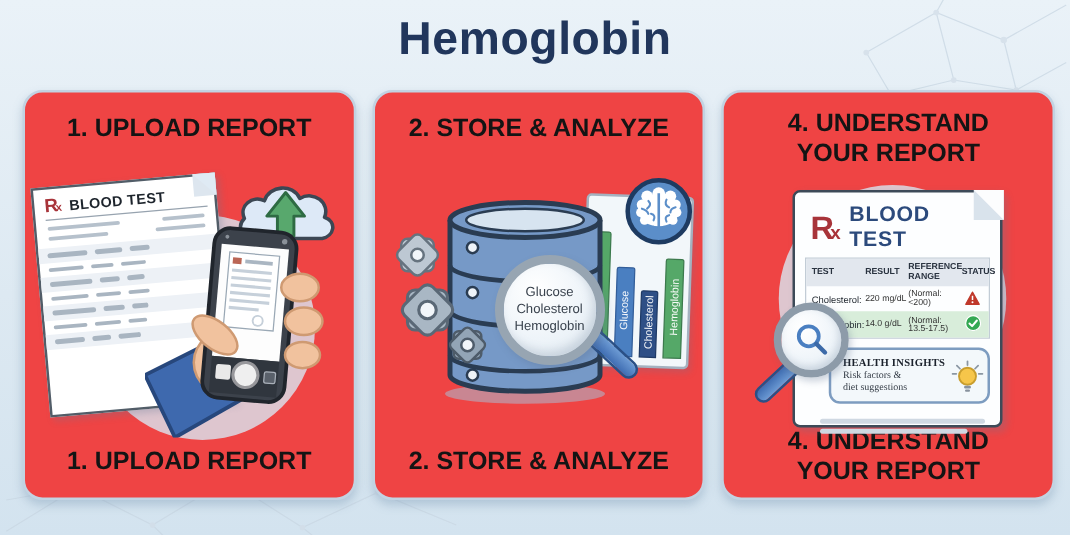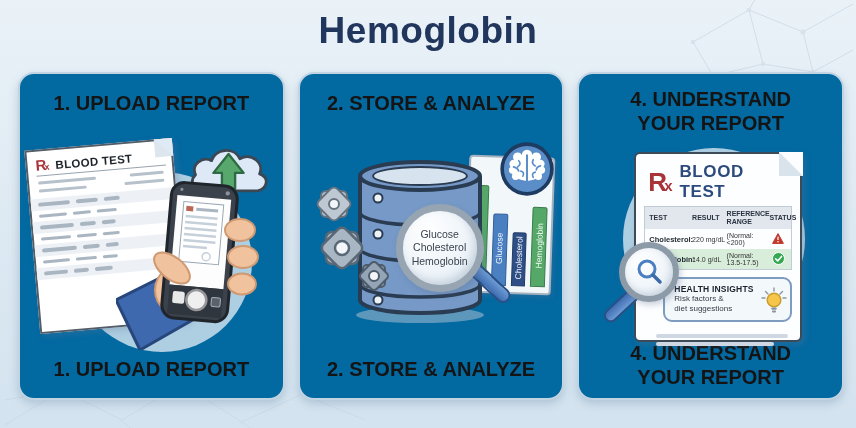--- a/index.html
+++ b/index.html
@@ -15,21 +15,21 @@
 
   .app-title {
     position: absolute; top: 10px; left: 0; width: 100%;
     text-align: center; font-size: 37px; font-weight: bold;
     color: #21365c; letter-spacing: .5px;
   }
 
   .panels { position: absolute; top: 72px; left: 18px; width: 826px; display: flex; gap: 13px; }
   .panel {
     flex: 1; height: 328px; position: relative; overflow: hidden;
-    background: #0369a1; border: 2px solid #c2d3e2; border-radius: 16px;
+    background: #ef4444; border: 2px solid #c2d3e2; border-radius: 16px;
     box-shadow: 0 4px 8px rgba(110,140,170,.35);
   }
   .panel-title-top {
     margin-top: 17px; padding: 0 14px; text-align: center;
     font-size: 20px; font-weight: bold; color: #141414; line-height: 1.2;
   }
   .panel.p3 .panel-title-top { margin-top: 13px; padding: 0 30px; }
   .panel-title-bottom {
     position: absolute; bottom: 17px; left: 0; width: 100%; padding: 0 14px;
     text-align: center; font-size: 20px; font-weight: bold; color: #141414; line-height: 1.2;
@@ -109,26 +109,26 @@
     border-bottom: 24px solid #d9e3ec; border-right: 24px solid #fcfdfe; }
   .doc-head { display: flex; align-items: center; gap: 7px; margin: 8px 10px 2px 12px; }
   .rx-lg { color: #a8343a; font-weight: bold; font-size: 26px; line-height: 1; }
   .rx-lg .rx-x { font-size: 15px; margin-left: -3px; }
   .doc-title { font-size: 17px; font-weight: bold; color: #2c4a7c; letter-spacing: .6px; }
 
   .p3-table { margin: 4px 8px 0 8px; border: 1px solid #c2ccd6; font-size: 7px; color: #333; }
   .p3-tr { display: grid; grid-template-columns: 31% 25% 31% 13%; align-items: center; padding: 3px 4px; }
   .p3-thead { background: #e2e7ee; font-weight: bold; color: #2a3340; font-size: 7px; line-height: 1.15; }
   .p3-row-ok { background: #d8edda; }
-  .p3-test { font-weight: bold; font-size: 7.5px; color: #1e252d; }
+  .p3-test { font-weight: normal; font-size: 7.5px; color: #1e252d; }
   .p3-status { text-align: center; }
 
   .insights {
     position: relative; margin: 7px 8px 12px 27px; border: 2px solid #7d9cc0; border-radius: 9px;
-    background: #f3f8fb; padding: 5px 30px 5px 9px; min-height: 44px;
+    background: #f3f8fb; padding: 5px 30px 5px 9px; min-height: 44px; font-family: Liberation Serif, serif;
   }
   .insights-title { font-size: 8.5px; font-weight: bold; color: #1b222c; letter-spacing: .2px; }
   .insights-line { font-size: 8px; color: #343c46; line-height: 1.3; }
   .bulb-wrap { position: absolute; right: 3px; top: 8px; }
 
   .p3-line { height: 4px; background: #cfd8e2; border-radius: 2px; margin: 8px 12px 0 20px; }
   .p3-line2 { margin-top: 4px; margin-right: 26px; }
 
   .mag3 {
     position: absolute; left: 34px; top: 104px; width: 60px; height: 60px; z-index: 5;

